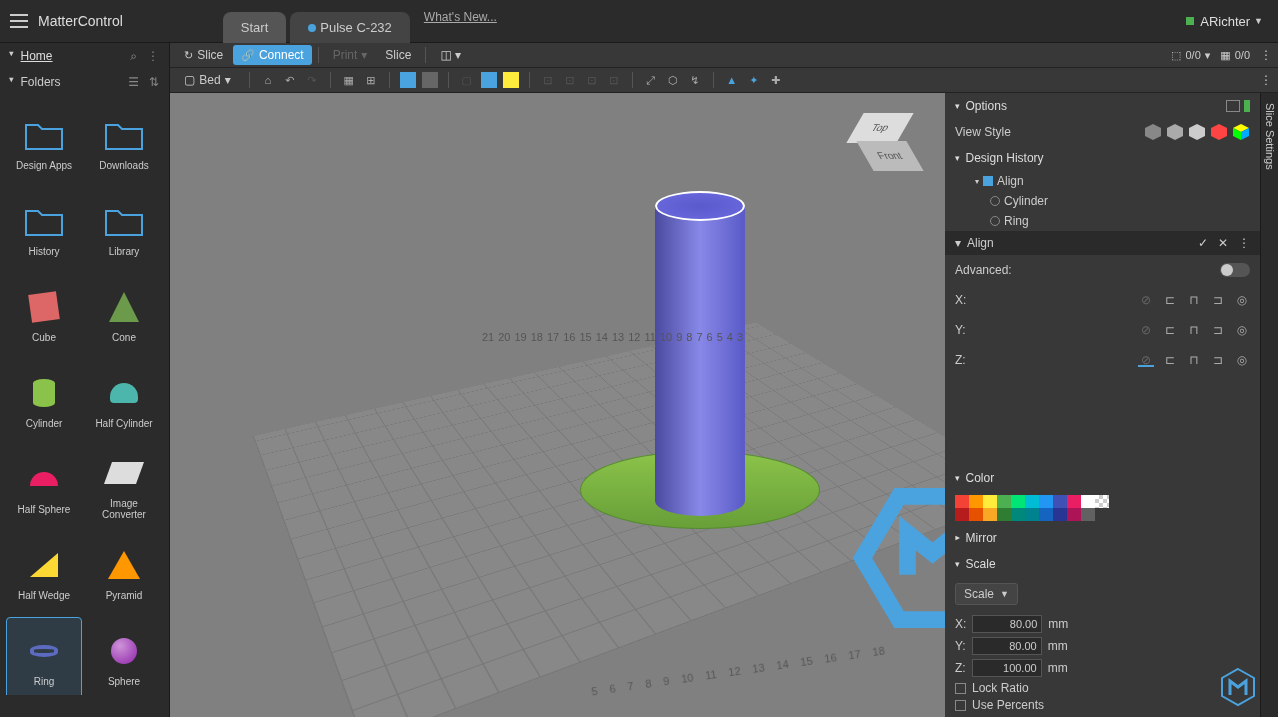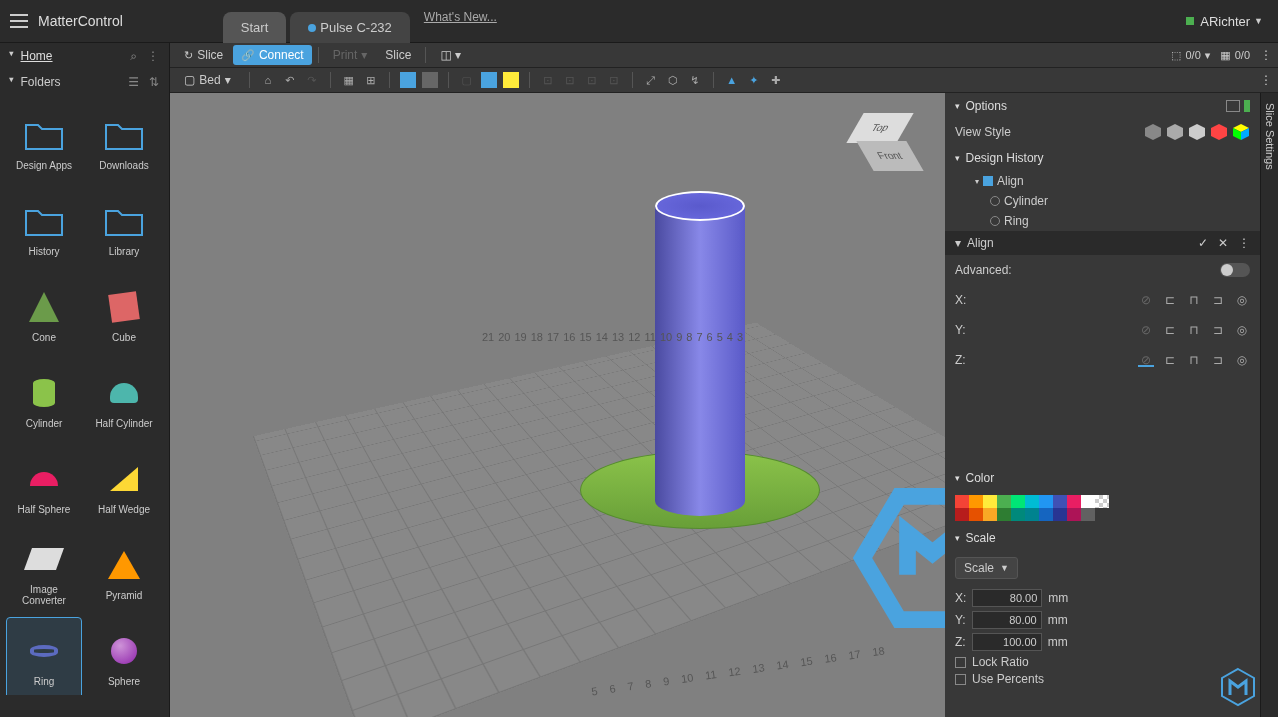--- a/index.html
+++ b/index.html
@@ -177,59 +177,59 @@
       <div class="folder-item">
         <div class="folder-icon">
           <svg class="folder-svg" viewBox="0 0 40 32">
             <path d="M2 6 L14 6 L18 10 L38 10 L38 30 L2 30 Z" fill="none" stroke="#4aa3df" stroke-width="2"></path>
           </svg>
         </div>
         <div class="folder-label">Library</div>
       </div>
       <div class="folder-item">
         <div class="folder-icon">
+          <div class="prim-cube"></div>
+        </div>
+        <div class="folder-label">Cube</div>
+      </div>
+      <div class="folder-item">
+        <div class="folder-icon">
           <div class="prim-cone"></div>
         </div>
         <div class="folder-label">Cone</div>
       </div>
       <div class="folder-item">
         <div class="folder-icon">
-          <div class="prim-cube"></div>
-        </div>
-        <div class="folder-label">Cube</div>
-      </div>
-      <div class="folder-item">
-        <div class="folder-icon">
           <div class="prim-cyl"></div>
         </div>
         <div class="folder-label">Cylinder</div>
       </div>
       <div class="folder-item">
         <div class="folder-icon">
           <div class="prim-hcyl"></div>
         </div>
         <div class="folder-label">Half Cylinder</div>
       </div>
       <div class="folder-item">
         <div class="folder-icon">
           <div class="prim-hsphere"></div>
         </div>
         <div class="folder-label">Half Sphere</div>
       </div>
       <div class="folder-item">
         <div class="folder-icon">
+          <div class="prim-plane"></div>
+        </div>
+        <div class="folder-label">Image Converter</div>
+      </div>
+      <div class="folder-item">
+        <div class="folder-icon">
           <div class="prim-wedge"></div>
         </div>
         <div class="folder-label">Half Wedge</div>
-      </div>
-      <div class="folder-item">
-        <div class="folder-icon">
-          <div class="prim-plane"></div>
-        </div>
-        <div class="folder-label">Image Converter</div>
       </div>
       <div class="folder-item">
         <div class="folder-icon">
           <div class="prim-pyramid"></div>
         </div>
         <div class="folder-label">Pyramid</div>
       </div>
       <div class="folder-item selected">
         <div class="folder-icon">
           <div class="prim-ring"></div>
@@ -483,20 +483,24 @@
       <div class="color-sw" style="background: rgb(249, 168, 37);"></div>
       <div class="color-sw" style="background: rgb(46, 125, 50);"></div>
       <div class="color-sw" style="background: rgb(0, 137, 123);"></div>
       <div class="color-sw" style="background: rgb(0, 131, 143);"></div>
       <div class="color-sw" style="background: rgb(21, 101, 192);"></div>
       <div class="color-sw" style="background: rgb(40, 53, 147);"></div>
       <div class="color-sw" style="background: rgb(173, 20, 87);"></div>
       <div class="color-sw" style="background: rgb(97, 97, 97);"></div>
     </div>
 
+  <div class="prop-header">
+      <span class="chev" style="transform:rotate(-90deg);display:inline-block">▾</span>
+      <span>Mirror</span>
+    </div>
 
   <div class="prop-header">
       <span class="chev">▾</span>
       <span>Scale</span>
     </div>
   <div class="scale-body">
     <div class="scale-select">
         <span>Scale</span>
         <span style="font-size:9px">▼</span>
       </div>

